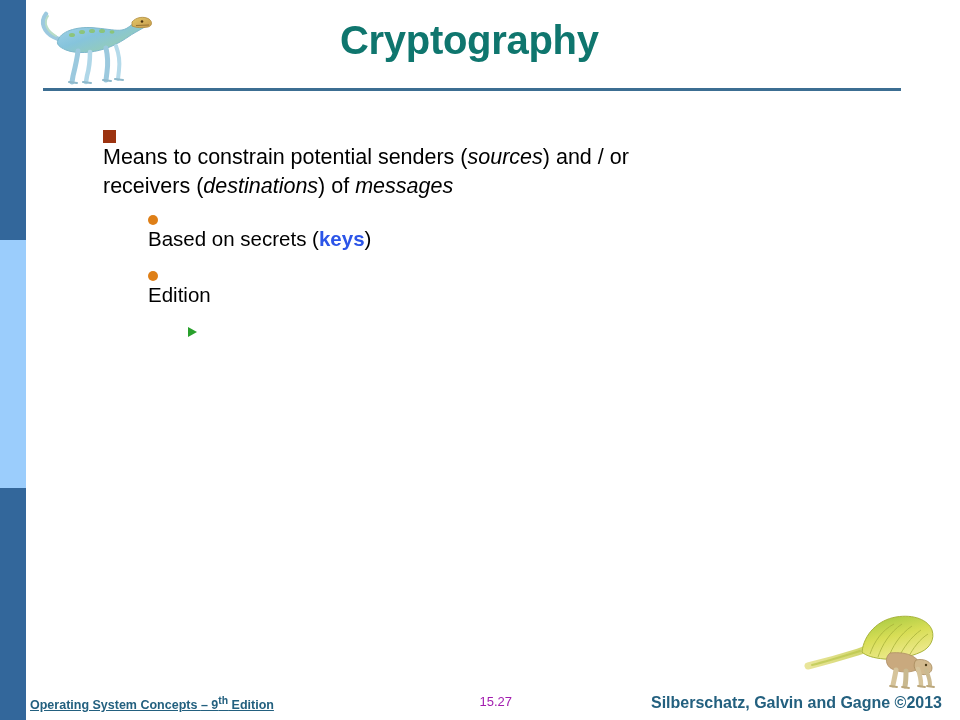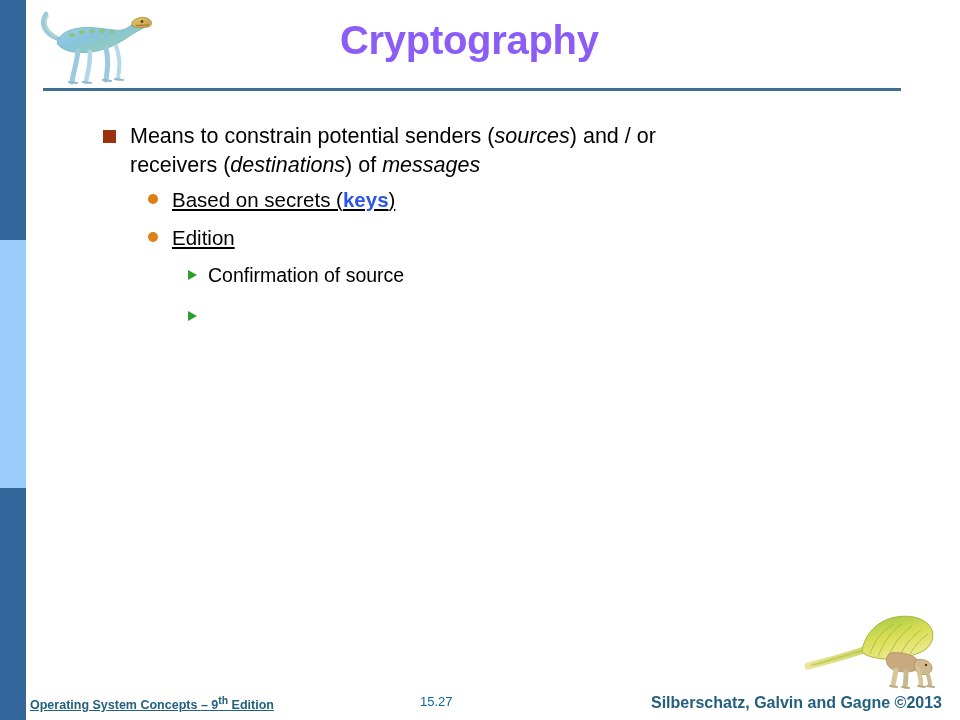--- a/index.html
+++ b/index.html
@@ -36,21 +36,21 @@
     top: 4px;
     width: 124px;
     height: 84px;
   }
   .slide-title {
     position: absolute;
     left: 340px;
     top: 18px;
     font-size: 40px;
     font-weight: bold;
-    color: #8b5cf6;
+    color: #0f766e;
     letter-spacing: -0.3px;
     white-space: nowrap;
   }
   .title-rule {
     position: absolute;
     left: 43px;
     top: 88px;
     width: 858px;
     height: 3px;
     background: #3C6E92;
@@ -60,20 +60,21 @@
   .body {
     position: absolute;
     left: 0;
     top: 122px;
     width: 960px;
   }
   .bullet-row {
     position: relative;
     display: flex;
     align-items: flex-start;
+    flex-direction: column;
   }
 
   
   .lvl1 { margin-left: 103px; margin-bottom: 6px; }
   .lvl1 .marker {
     width: 13px; height: 13px;
     background: #9C3310;
     margin-top: 8px;
     margin-right: 14px;
     flex: none;
@@ -92,21 +93,20 @@
     border-radius: 50%;
     background: #DE7F17;
     margin-top: 8px;
     margin-right: 14px;
     flex: none;
   }
   .lvl2 .txt {
     font-size: 20.5px;
     color: #000000;
     line-height: 27px;
-    text-decoration: underline;
   }
 
   
   .lvl3 { margin-left: 188px; margin-bottom: 15px; }
   .lvl3 .marker {
     width: 0; height: 0;
     border-left: 9px solid #29A02C;
     border-top: 5.5px solid transparent;
     border-bottom: 5.5px solid transparent;
     margin-top: 8px;
@@ -131,23 +131,23 @@
     font-weight: bold;
     color: #23607F;
     white-space: nowrap;
     text-decoration: underline;
   }
   .footer-page {
     position: absolute;
     left: 420px;
     top: 694px;
     width: 92px;
-    text-align: left;
+    text-align: right;
     font-size: 13px;
-    color: #0369a1;
+    color: #a21caf;
   }
   .footer-right {
     position: absolute;
     right: 18px;
     top: 694px;
     font-size: 16px;
     font-weight: bold;
     color: #23607F;
     white-space: nowrap;
   }
@@ -232,24 +232,20 @@
     <div class="bullet-row lvl2">
       <span class="marker"></span>
       <span class="txt"><span>Based on secrets (</span><span class="keyword">keys</span><span>)</span></span>
     </div>
 
     <div class="bullet-row lvl2">
       <span class="marker"></span>
       <span class="txt">Edition</span>
     </div>
 
-    <div class="bullet-row lvl3">
-      <span class="marker"></span>
-      <span class="txt">Confirmation of source</span>
-    </div>
 
 
     <div class="bullet-row lvl3">
       <span class="marker"></span>
     </div>
 
   </div>
 
   <div class="footer-dino">
     <svg viewBox="0 0 140 82" width="140" height="82" aria-hidden="true">

